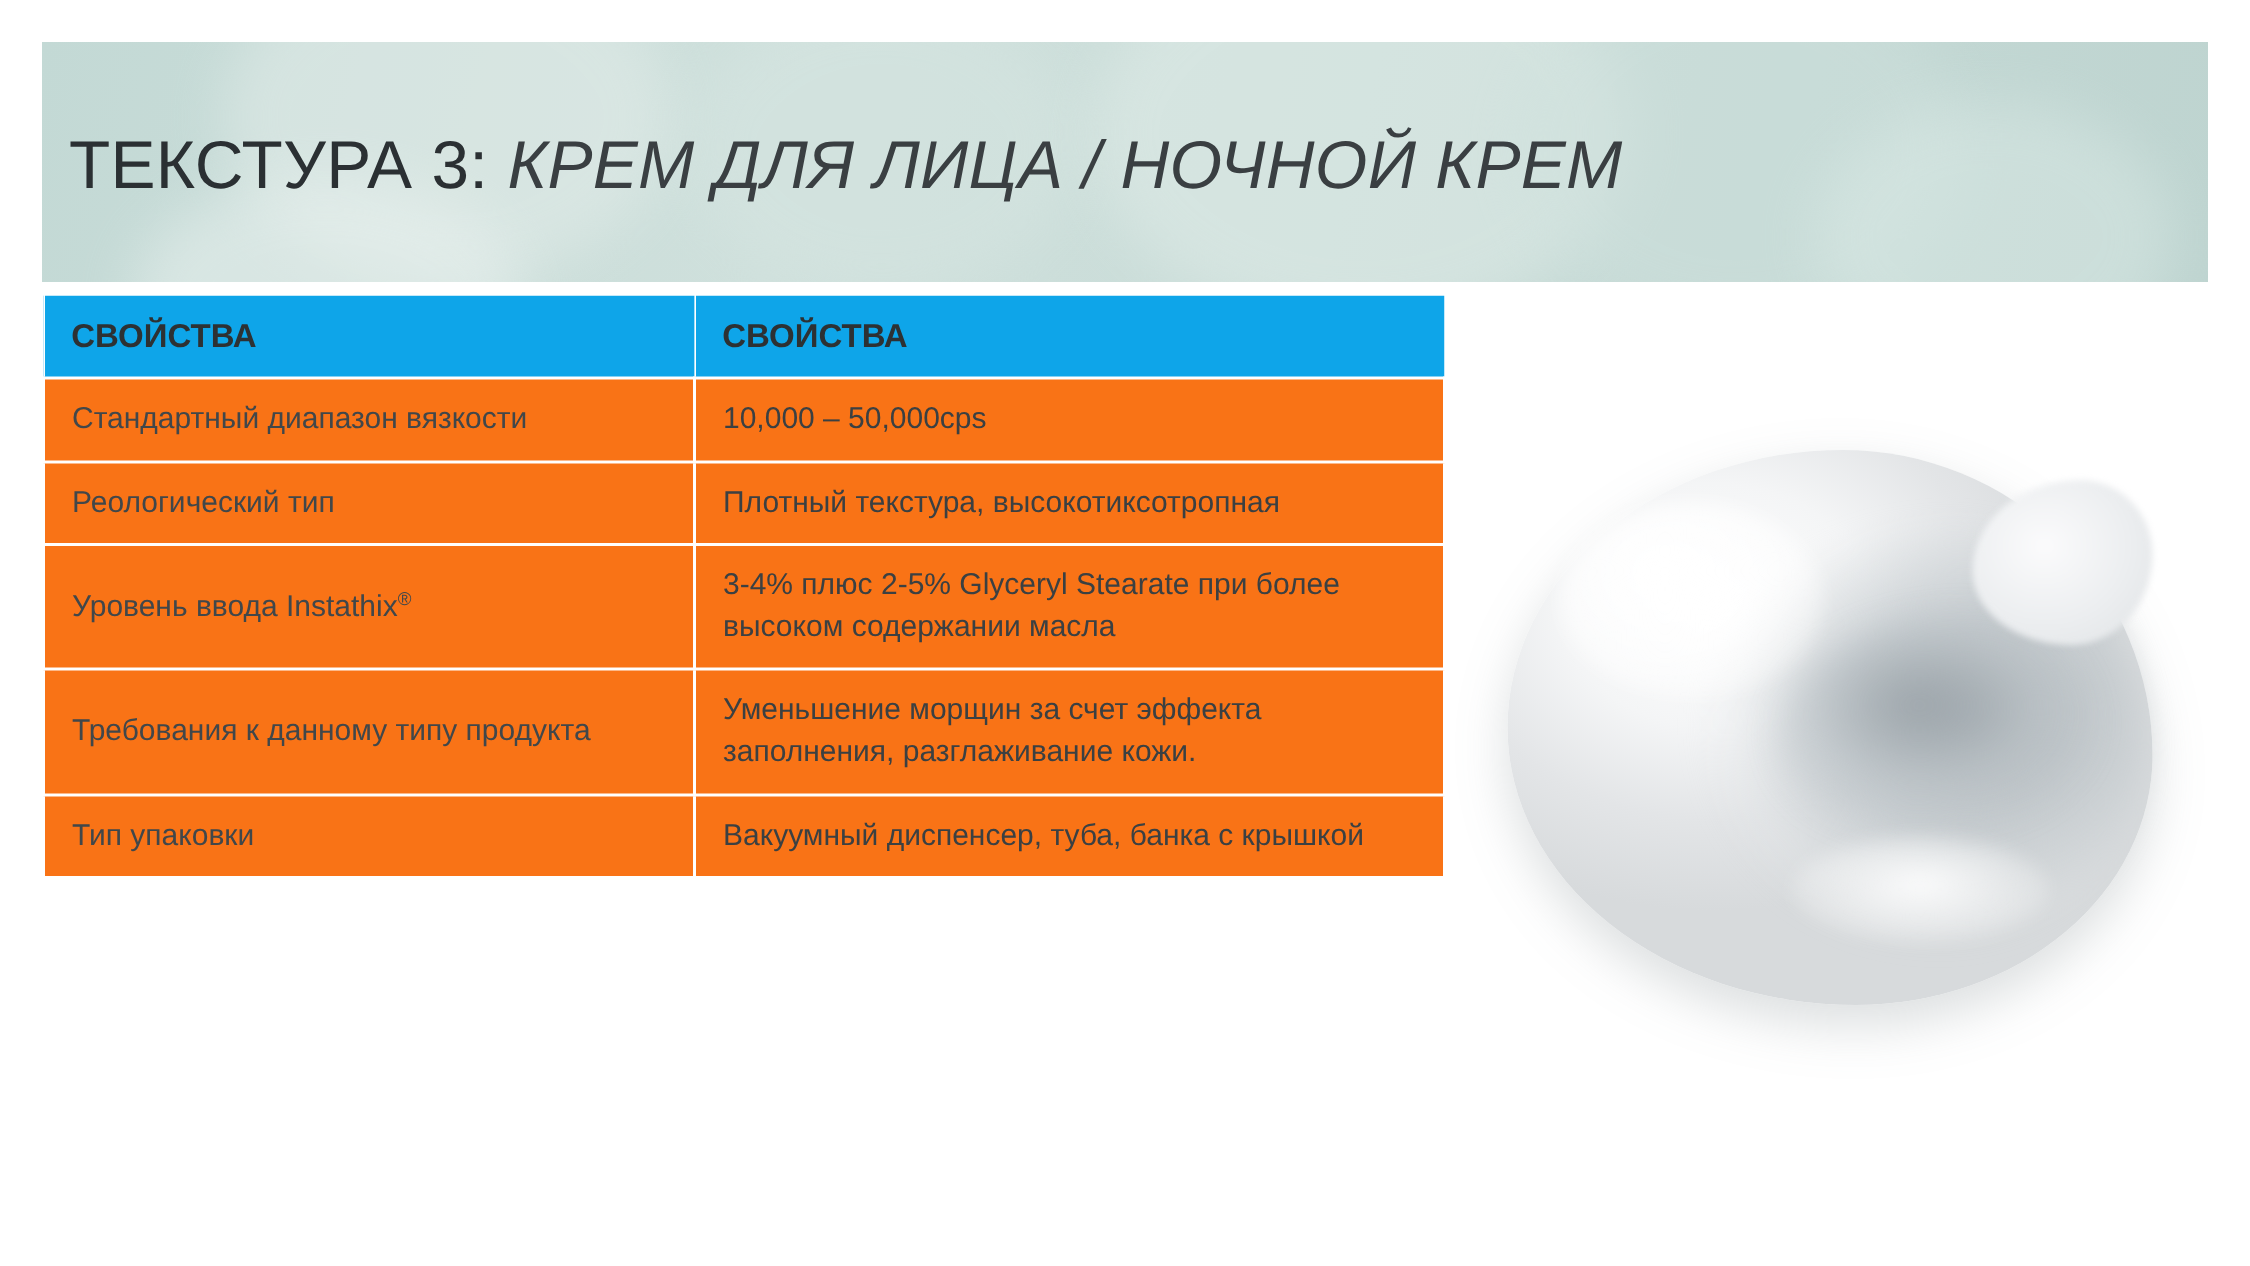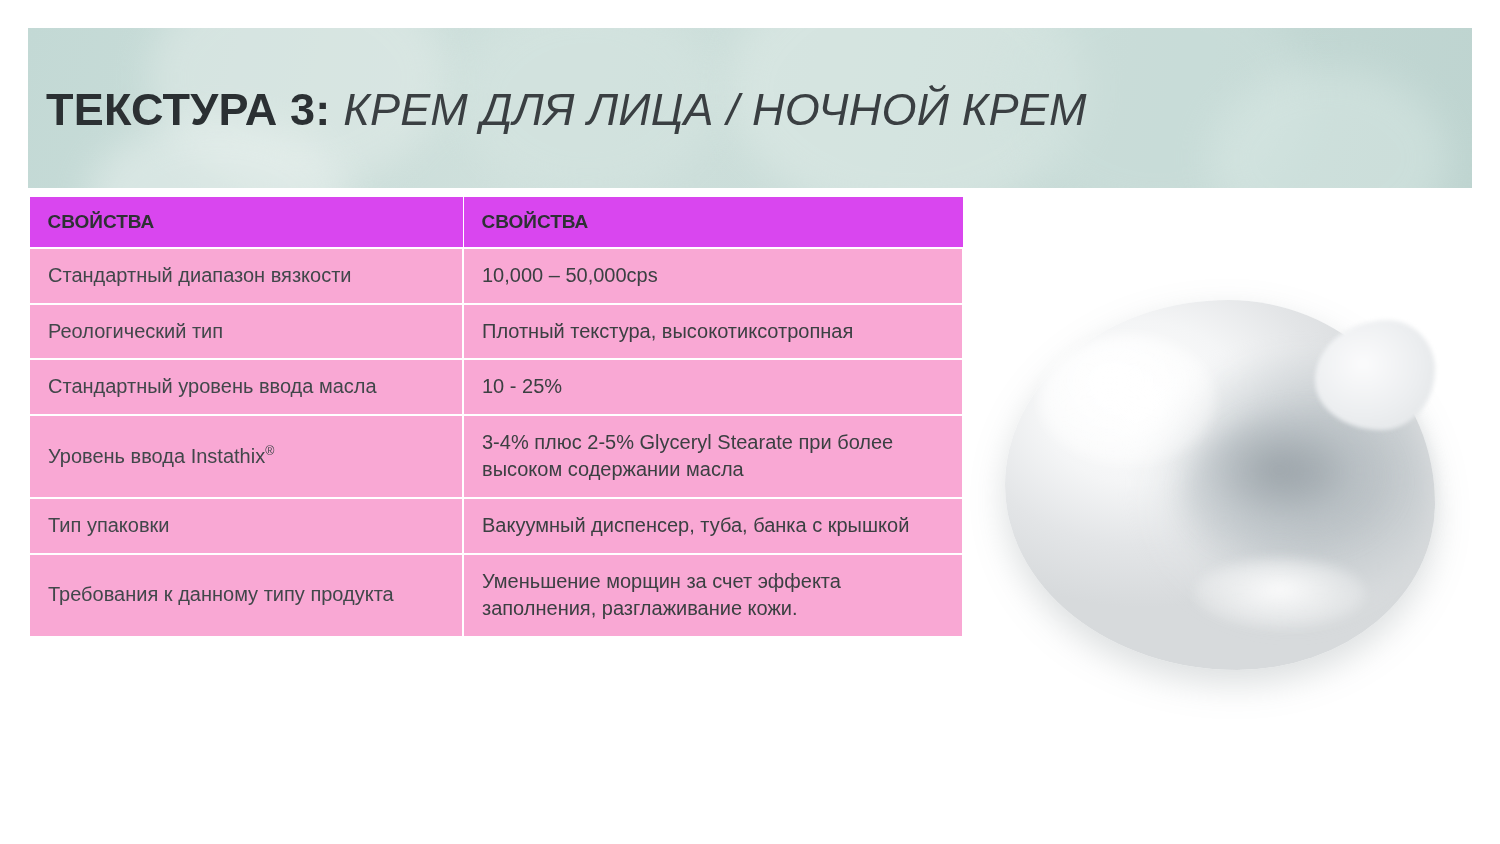--- a/index.html
+++ b/index.html
@@ -42,21 +42,21 @@
   .banner-title {
     position: absolute;
     left: 18px;
     top: 56px;
     white-space: nowrap;
     font-size: 45px;
     letter-spacing: 0.2px;
     color: #35393b;
   }
   .banner-title .strong {
-    font-weight: bold;
+    font-weight: normal;
     color: #2b3033;
   }
   .banner-title .light {
     font-weight: normal;
     color: #3a3f42;
     font-style: italic;
   }
 
   
   .spec-table {
@@ -64,31 +64,31 @@
     left: 28px;
     top: 196px;
     width: 934px;
     border-collapse: collapse;
     table-layout: fixed;
   }
   .spec-table col.col-prop { width: 434px; }
   .spec-table col.col-desc { width: 500px; }
 
   .spec-table th {
-    background: #d946ef;
+    background: #0ea5e9;
     color: #2d3133;
-    font-size: 19px;
+    font-size: 22px;
     font-weight: bold;
     text-align: left;
     padding: 14px 18px;
     height: 22px;
     border: 1px solid #ffffff;
   }
   .spec-table td {
-    background: #f9a8d4;
+    background: #f97316;
     color: #3b4042;
     font-size: 20px;
     line-height: 1.38;
     text-align: left;
     vertical-align: middle;
     padding: 13px 18px;
     border: 2px solid #ffffff;
   }
   .spec-table td.prop { color: #41474a; }
   .spec-table td.desc { color: #3b4042; }
@@ -198,34 +198,30 @@
   <tbody>
     <tr>
       <td class="prop">Стандартный диапазон вязкости</td>
       <td class="desc">10,000 – 50,000cps</td>
     </tr>
     <tr>
       <td class="prop">Реологический тип</td>
       <td class="desc">Плотный текстура, высокотиксотропная</td>
     </tr>
     <tr>
-      <td class="prop">Стандартный уровень ввода масла</td>
-      <td class="desc">10 - 25%</td>
-    </tr>
-    <tr>
       <td class="prop">Уровень ввода Instathix<sup>®</sup></td>
       <td class="desc">3-4% плюс 2-5% Glyceryl Stearate при более высоком содержании масла</td>
     </tr>
     <tr>
+      <td class="prop">Требования к данному типу продукта</td>
+      <td class="desc">Уменьшение морщин за счет эффекта заполнения, разглаживание кожи.</td>
+    </tr>
+    <tr>
       <td class="prop">Тип упаковки</td>
       <td class="desc">Вакуумный диспенсер, туба, банка с крышкой</td>
-    </tr>
-    <tr>
-      <td class="prop">Требования к данному типу продукта</td>
-      <td class="desc">Уменьшение морщин за счет эффекта заполнения, разглаживание кожи.</td>
     </tr>
   </tbody>
 </table>
 
 <div class="product-image">
   <div class="blob-main"></div>
   <div class="blob-shade"></div>
   <div class="blob-fold"></div>
   <div class="blob-tip"></div>
   <div class="blob-hilite"></div>

